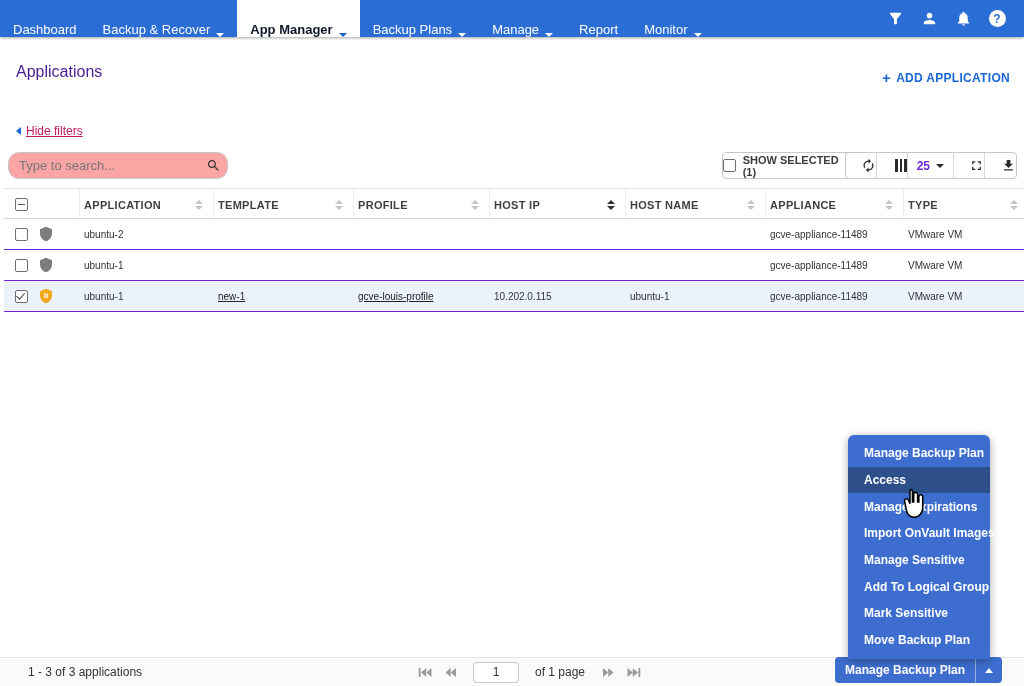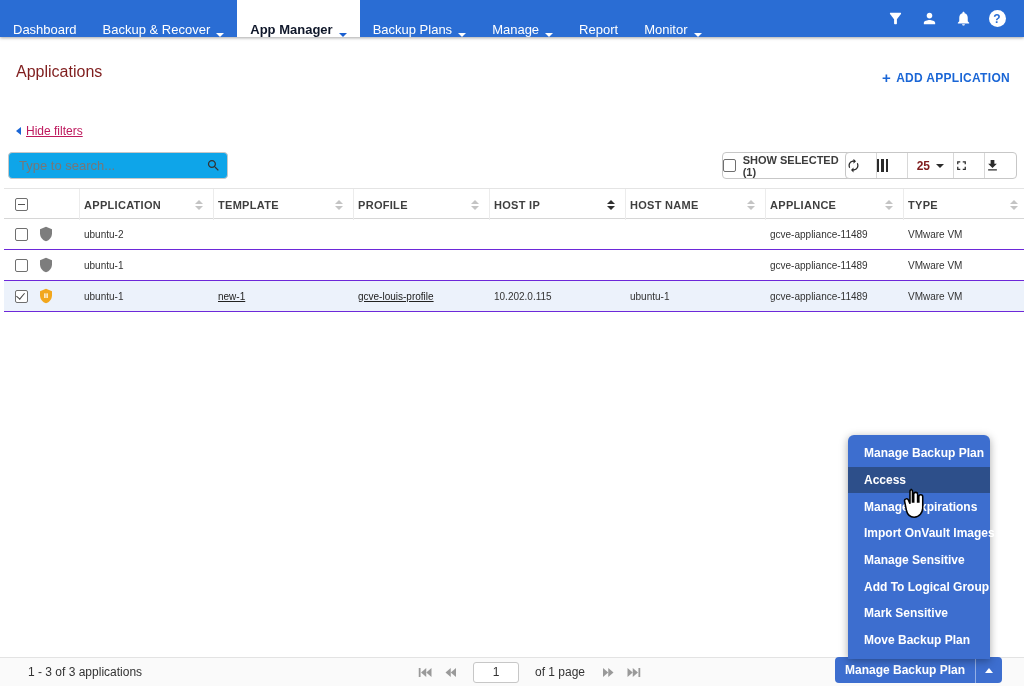--- a/index.html
+++ b/index.html
@@ -19,47 +19,47 @@
   .nav-item.active .caret { border-top-color:#1a5fd0; }
   .nav-right { display:flex; align-items:center; padding-right:10px; }
   .nav-icon-btn { width:34px; height:37px; display:flex; align-items:center;
     justify-content:center; cursor:pointer; }
   .nav-icon-btn svg { width:17px; height:17px; fill:#fff; }
   .help-circle { width:17px; height:17px; background:#fff; color:#2a6dd4;
     border-radius:50%; font-size:12px; font-weight:bold; display:flex;
     align-items:center; justify-content:center; }
 
   
-  .page-title { position:absolute; left:16px; top:63px; font-size:16px; color:#7f1d1d; }
+  .page-title { position:absolute; left:16px; top:63px; font-size:16px; color:#4c1d95; }
   .add-app { position:absolute; right:14px; top:69px; color:#1a66d6; font-size:12px;
     font-weight:bold; letter-spacing:.3px; cursor:pointer; display:flex; align-items:center; gap:5px; }
   .add-app .plus { font-size:15px; font-weight:bold; }
   .hide-filters { position:absolute; left:16px; top:124px; color:#be185d; font-size:12px;
     cursor:pointer; display:flex; align-items:center; gap:5px; }
   .hide-filters .tri-left { width:0; height:0; border-top:4px solid transparent;
     border-bottom:4px solid transparent; border-right:5px solid #1a66d6; }
   .hide-filters span.lbl { text-decoration:underline; }
 
   
   .search-wrap { position:absolute; left:8px; top:152px; width:220px; height:27px;
-    border:1px solid #c7c7c7; border-radius:4px; background:#0ea5e9; display:flex; align-items:center; }
+    border:1px solid #c7c7c7; border-radius:11px; background:#fca5a5; display:flex; align-items:center; }
   .search-wrap input { flex:1; border:none; outline:none; font-size:13px; color:#444;
     padding:0 4px 0 10px; font-family:"Liberation Sans",sans-serif; background:transparent; }
   .search-wrap input::placeholder { color:#777; }
   .search-icon { width:28px; display:flex; align-items:center; justify-content:center; cursor:pointer; }
   .search-icon svg { width:15px; height:15px; fill:#333; }
 
   .show-selected { position:absolute; left:722px; top:152px; height:27px; width:131px;
     border:1px solid #c7c7c7; border-radius:4px; background:#fff; display:flex;
     align-items:center; justify-content:center; gap:7px; font-size:11px; font-weight:bold;
     color:#3c3c3c; cursor:pointer; }
   .btn-group { position:absolute; right:7px; top:152px; height:27px; display:flex;
     border:1px solid #c7c7c7; border-radius:4px; overflow:hidden; background:#fff; }
-  .bg-btn { display:flex; align-items:center; justify-content:space-between; min-width:31px;
-    border-right:1px solid #d8d8d8; cursor:pointer; color:#7f1d1d; }
+  .bg-btn { display:flex; align-items:center; justify-content:flex-end; min-width:31px;
+    border-right:1px solid #d8d8d8; cursor:pointer; color:#6d28d9; }
   .bg-btn:last-child { border-right:none; }
   .bg-btn svg { width:15px; height:15px; fill:#2b2b2b; }
   .cols-icon { display:flex; gap:2px; }
   .cols-icon i { width:2.5px; height:13px; background:#2b2b2b; }
   .pagesize { font-size:12px; font-weight:bold; padding:0 9px; display:flex;
     align-items:center; gap:6px; }
   .pagesize .caret-dn { width:0; height:0; border-left:4px solid transparent;
     border-right:4px solid transparent; border-top:4px solid #2b2b2b; }
 
   

